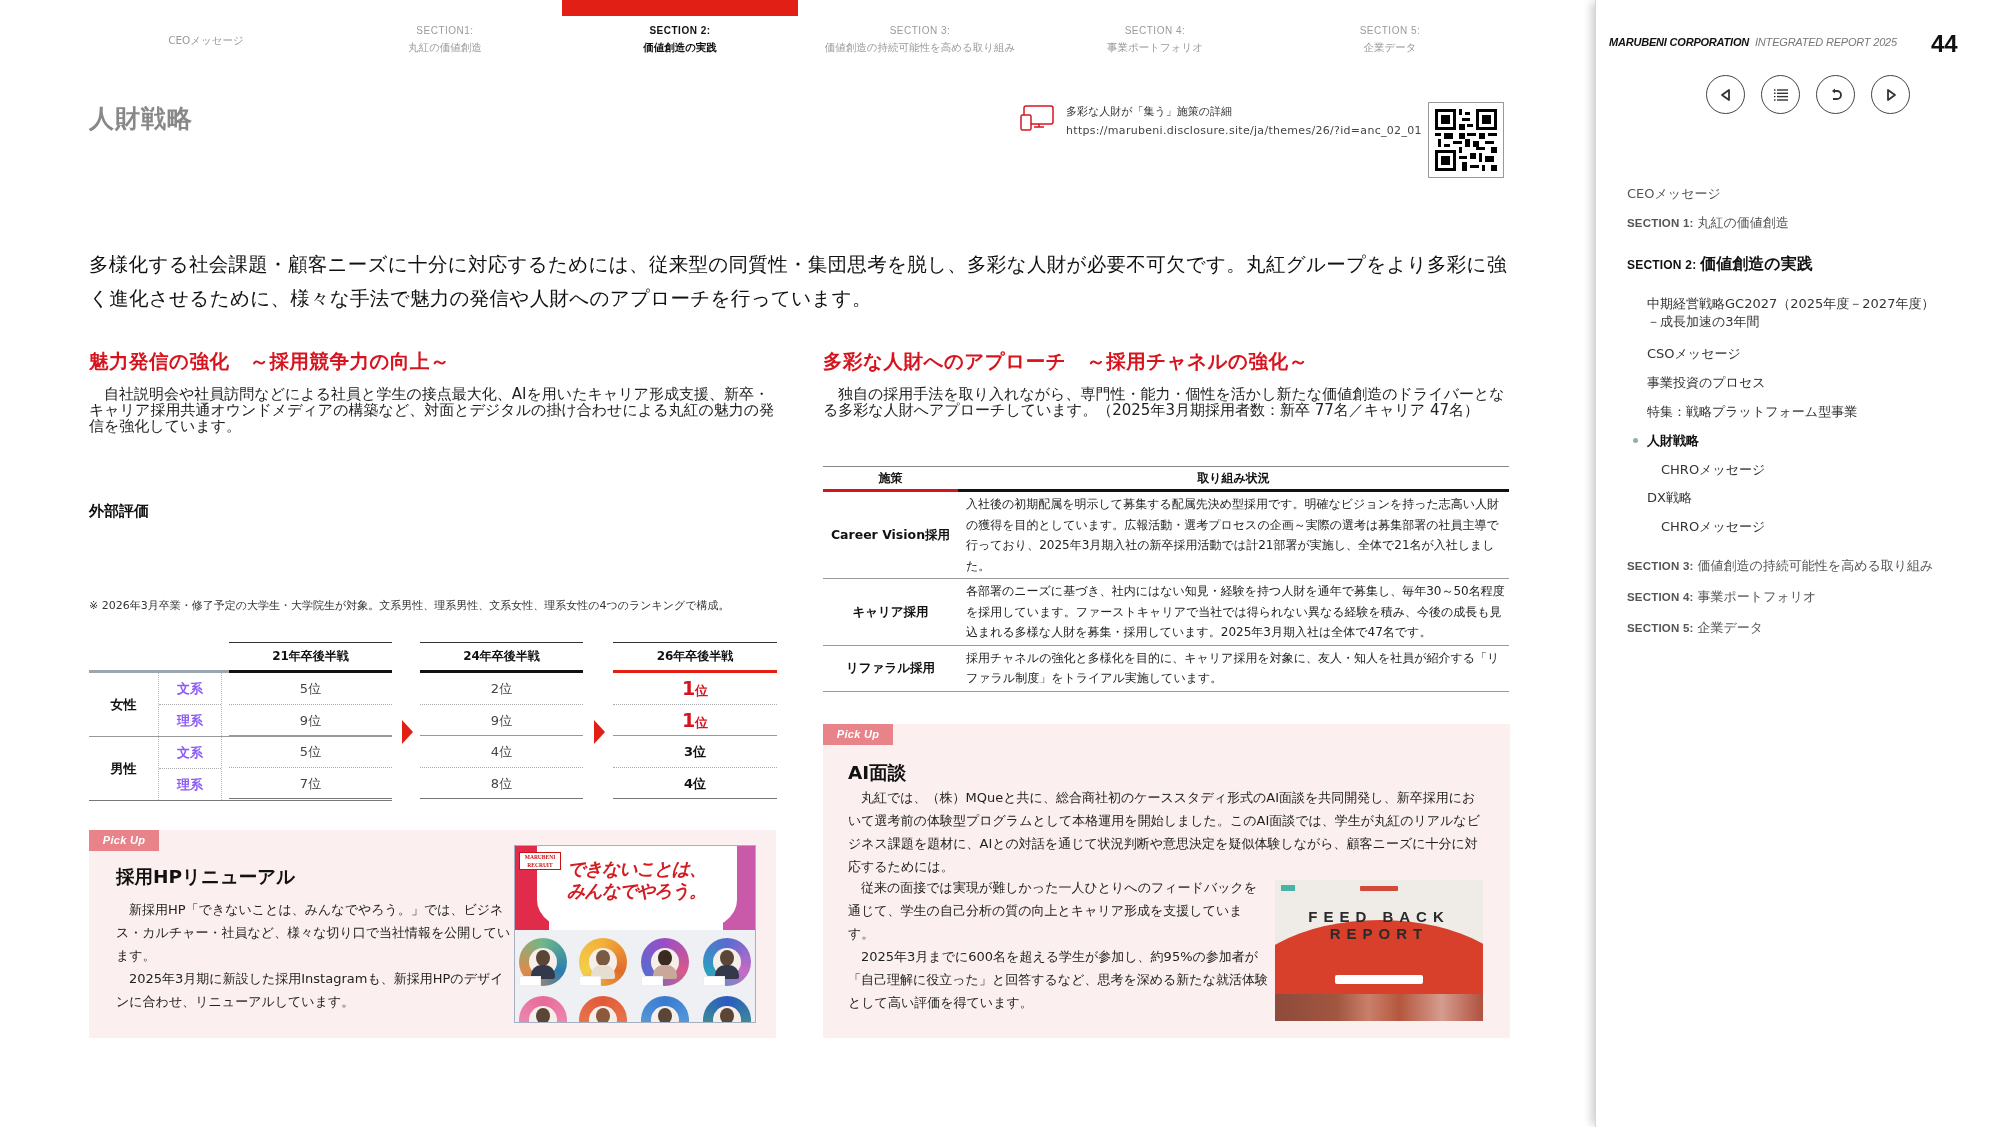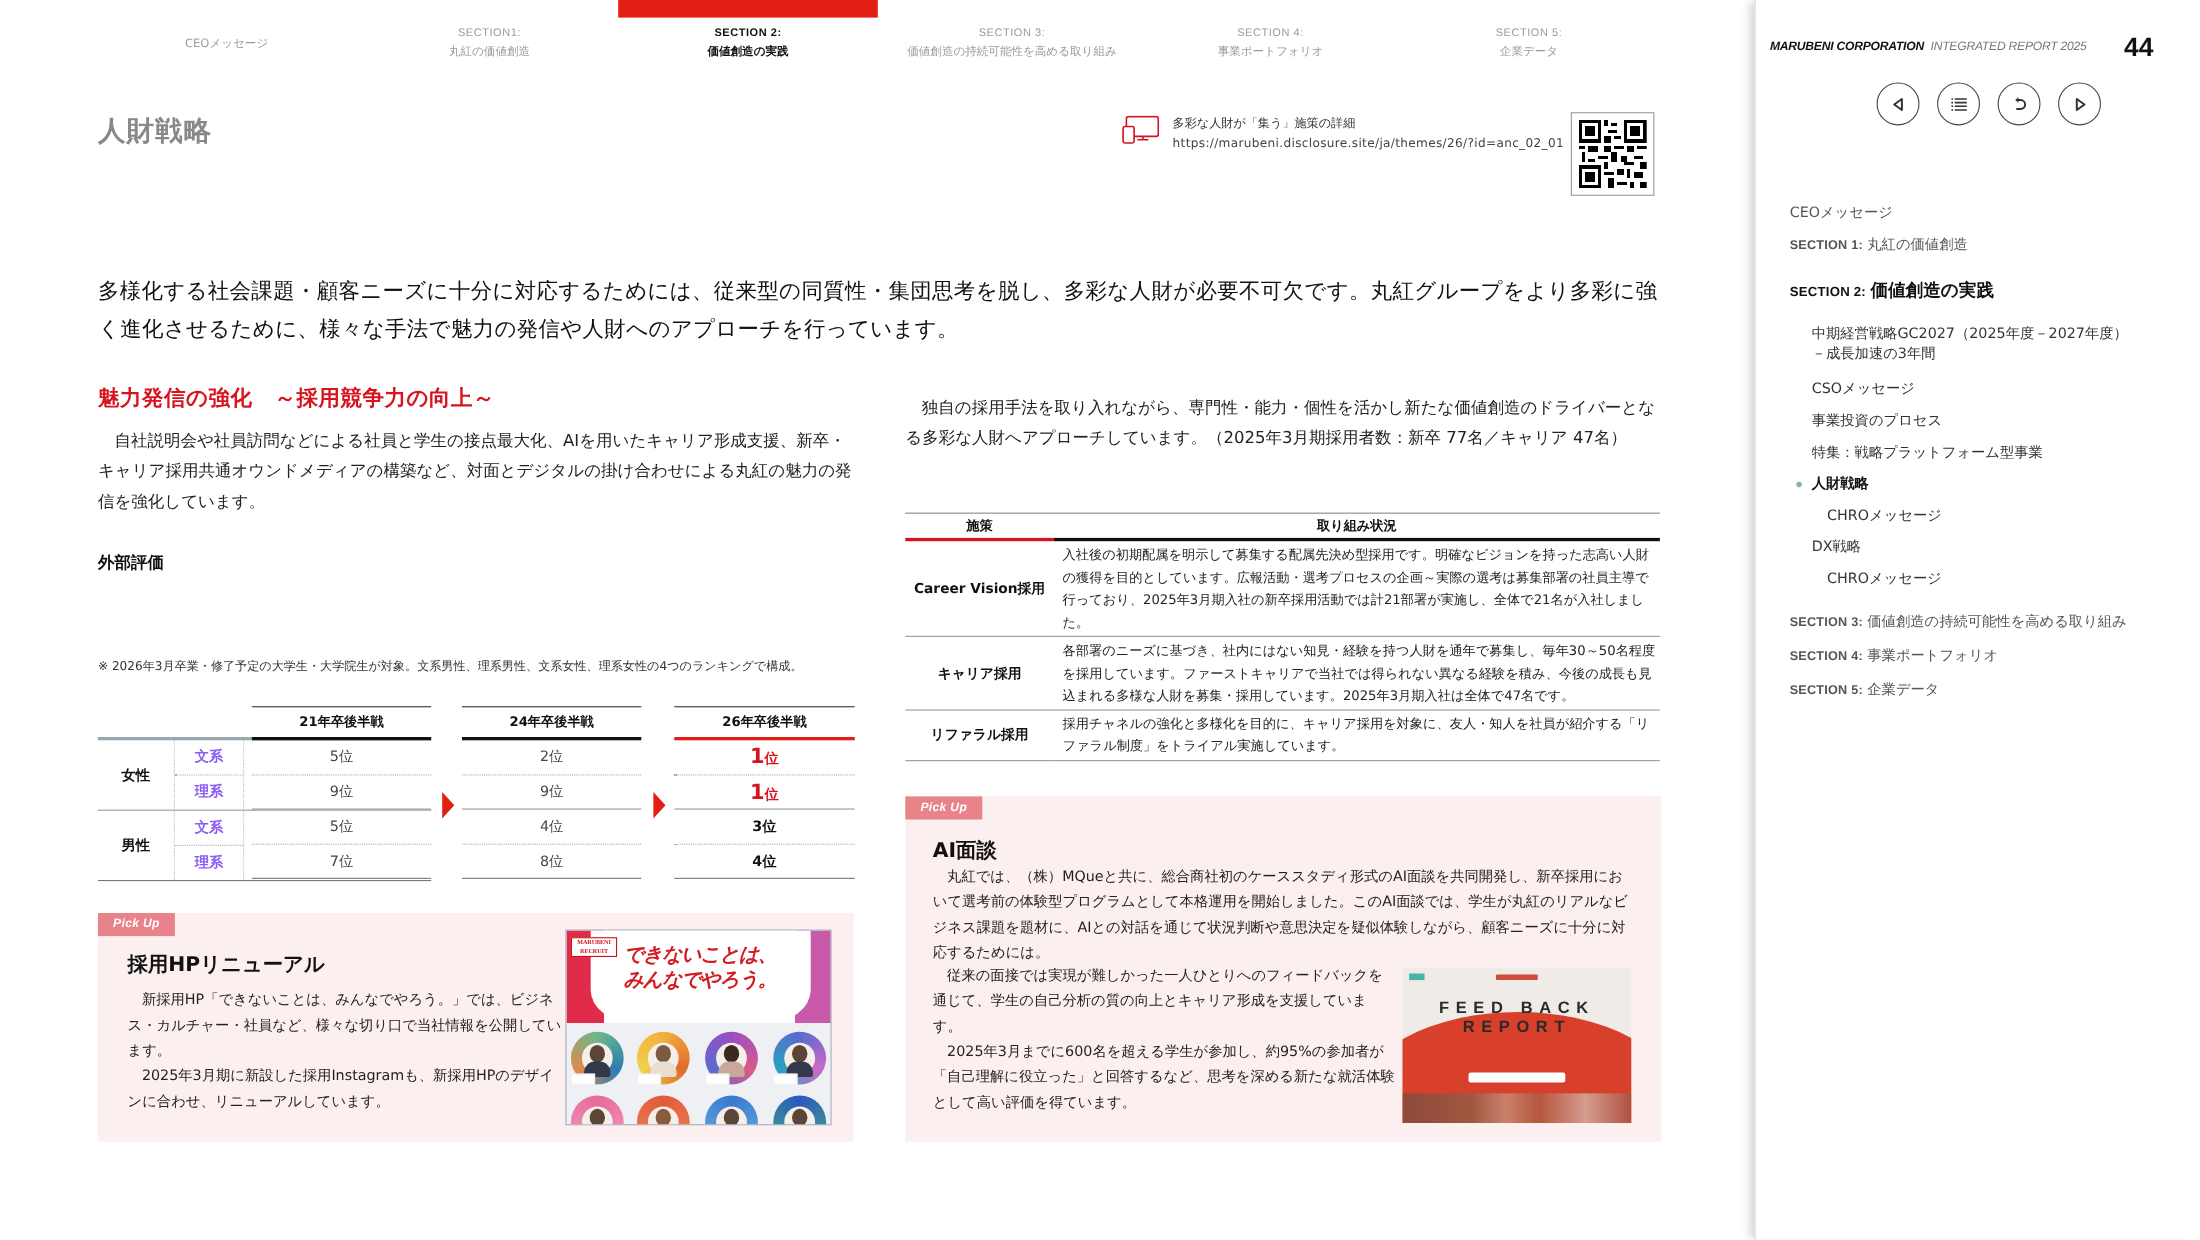--- a/index.html
+++ b/index.html
@@ -24,21 +24,21 @@
   .qr svg { width: 100%; height: 100%; display: block; }
 
   .headline { position: absolute; left: 89px; top: 182px; font-size: 29px; font-weight: bold; color: #111; letter-spacing: 1px; }
   .headline .accent { color: #d7141e; }
   .lead { position: absolute; left: 89px; top: 248px; width: 1425px; font-size: 19.5px; line-height: 34px; color: #111; letter-spacing: 0.3px; }
 
   
   .col-left { position: absolute; left: 89px; top: 348px; width: 686px; }
   .col-right { position: absolute; left: 823px; top: 348px; width: 686px; }
   .subhead { font-size: 19.5px; color: #d7141e; font-weight: bold; letter-spacing: 0.5px; height: 30px; }
-  .body-txt { font-size: 15px; line-height: 28px; color: #222; text-indent: 1em; margin-top: 8px; }
+  .body-txt { font-size: 15px; line-height: 16px; color: #222; text-indent: 1em; margin-top: 8px; }
 
   .eval-title { position: absolute; left: 89px; top: 502px; font-size: 15px; font-weight: bold; color: #111; }
   .eval-body { position: absolute; left: 89px; top: 527px; width: 690px; font-size: 17.5px; line-height: 31px; color: #111; text-indent: 1em; letter-spacing: 0.2px; }
   .eval-body sup { font-size: 10px; }
   .eval-note { position: absolute; left: 89px; top: 598px; font-size: 11px; color: #333; }
 
   
   .rank { position: absolute; top: 642px; }
   .rank-head { height: 28px; border-top: 1.5px solid #333; font-size: 12px; font-weight: bold; text-align: center; line-height: 26px; color: #111; }
   .rank-headline { height: 3px; background: #111; }
@@ -302,20 +302,21 @@
       </div>
     <div class="face" style="left:126px;top:150px;background:conic-gradient(#3a7ad0,#6ab0e0,#3a7ad0)">
         <div class="head"></div>
       </div>
     <div class="face" style="left:188px;top:150px;background:conic-gradient(#2a5ac0,#4ab07a,#2a5ac0)">
         <div class="head"></div>
       </div>
   </div>
 
   <div class="col-right">
+    <div class="subhead">多彩な人財へのアプローチ　～採用チャネルの強化～</div>
     <div class="body-txt">独自の採用手法を取り入れながら、専門性・能力・個性を活かし新たな価値創造のドライバーとなる多彩な人財へアプローチしています。（2025年3月期採用者数：新卒 77名／キャリア 47名）</div>
   </div>
 
   <table class="rtable">
     <thead>
       <tr>
         <th class="c1">施策</th>
         <th class="c2">取り組み状況</th>
       </tr>
     </thead>

